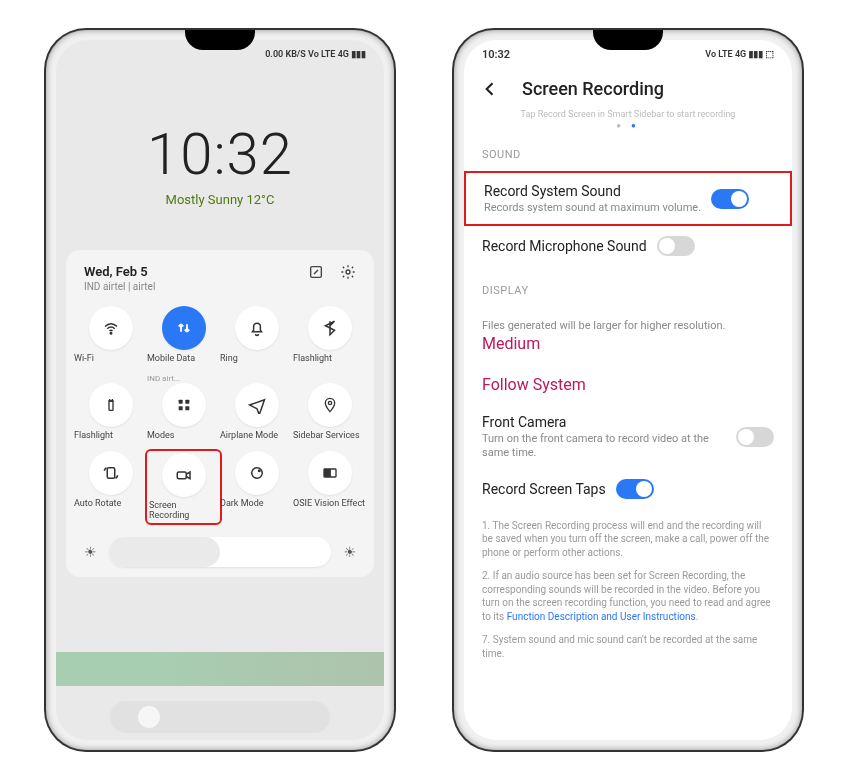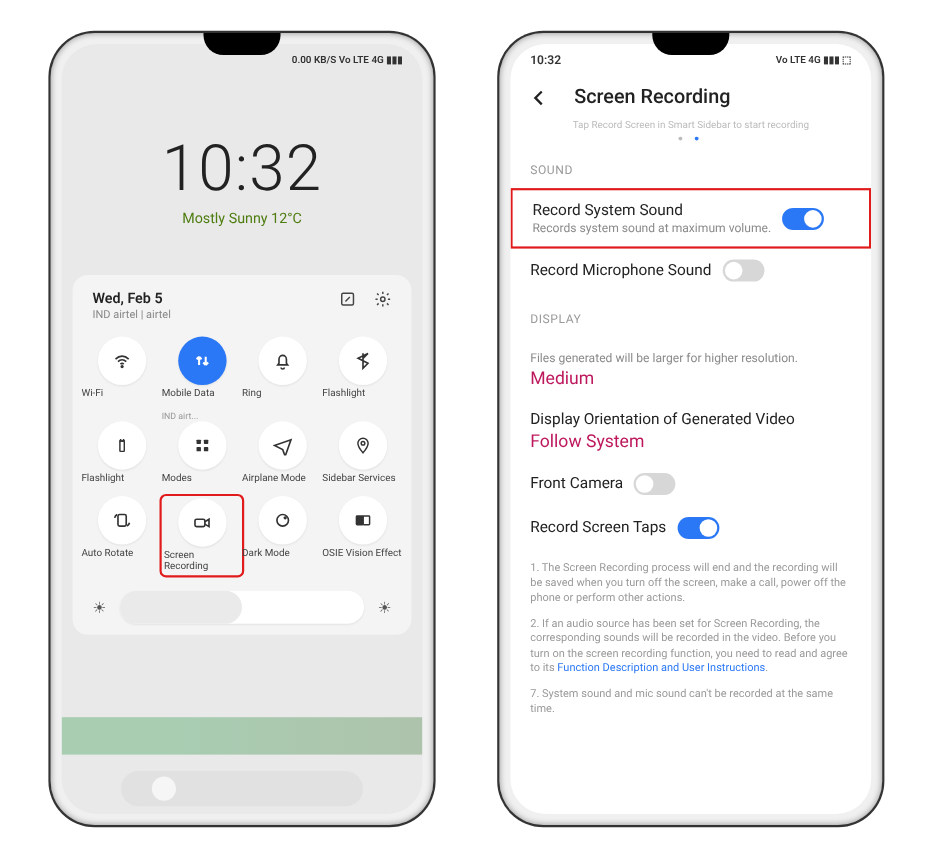--- a/index.html
+++ b/index.html
@@ -464,27 +464,27 @@
       </div>
 
       <div class="section-label">DISPLAY</div>
 
       <div class="row" style="display:block">
         <div class="sub">Files generated will be larger for higher resolution.</div>
         <div class="link">Medium</div>
       </div>
 
       <div class="row" style="display:block">
-        <div class="title">Display Orientation of Generated Video</div>
         <div class="link">Follow System</div>
       </div>
 
       <div class="row">
         <div>
           <div class="title">Front Camera</div>
+          <div class="sub">Turn on the front camera to record video at the same time.</div>
         </div>
         <div class="toggle"></div>
       </div>
 
       <div class="row">
         <div class="title">Record Screen Taps</div>
         <div class="toggle on"></div>
       </div>
 
       <div class="fineprint">1. The Screen Recording process will end and the recording will be saved when you turn off the screen, make a call, power off the phone or perform other actions.</div>

